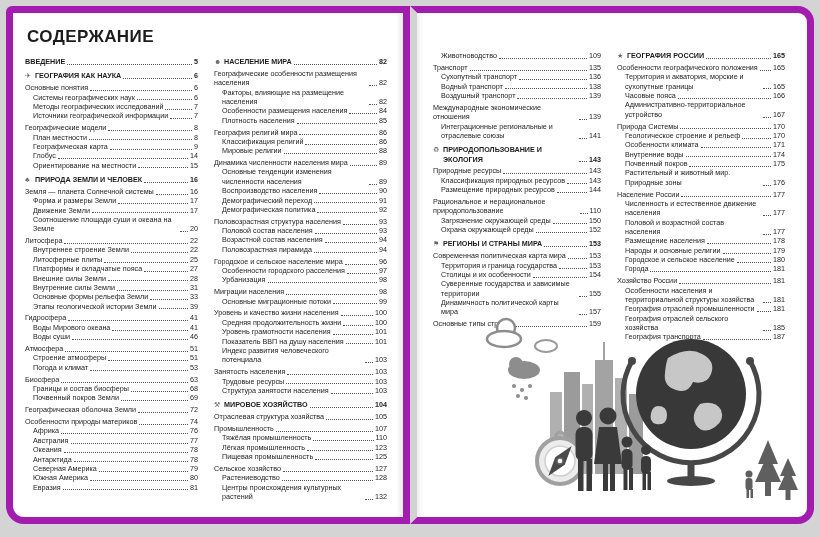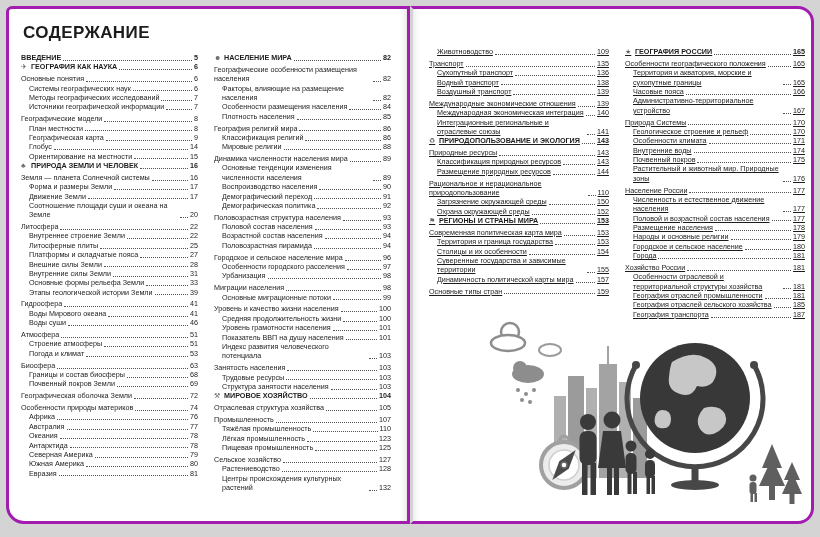--- a/index.html
+++ b/index.html
@@ -4,47 +4,47 @@
 <style>
   html,body { margin:0; padding:0; }
   body {
     width:820px; height:537px; position:relative; overflow:hidden;
     background:#d4d4d4;
     font-family:"Liberation Sans", sans-serif;
     color:#1c1c1c;
   }
   .spread { position:absolute; left:6px; top:6px; right:6px; bottom:13px; display:flex; }
   .page {
-    background:#ffffff; border:3px solid #a21caf; flex:1 1 50%;
+    background:#ffffff; border:7px solid #a21caf; flex:1 1 50%;
     position:relative; box-sizing:border-box;
   }
   .page.left  { border-radius:6px 0 0 18px; box-shadow: inset -7px 0 9px -7px rgba(0,0,0,.18); }
   .page.right { border-radius:0 16px 16px 0; border-left-color:#d2d2d2; box-shadow: inset 7px 0 9px -7px rgba(0,0,0,.14); }
 
   .page.left  .inner { padding:10px 16px 8px 12px; }
-  .page.right .inner { padding:38px 6px 8px 16px;text-decoration:underline; }
+  .page.right .inner { padding:38px 22px 8px 16px; }
 
   .contents-title {
     font-size:17px; font-weight:bold; letter-spacing:.4px; margin:4px 0 10px 2px;
   }
   .columns { display:flex; gap:16px; }
   .col { flex:1 1 50%; min-width:0; }
 
   .toc-item {
     display:flex; align-items:stretch;
     font-size:7.2px; line-height:1.3; color:#1c1c1c;
   }
   .toc-item .label { white-space:normal; }
   .toc-item .dots {
     flex:1 1 auto; min-width:8px; align-self:flex-end;
     border-bottom:1px dotted #555; margin:0 2px 1.5px 2px;
   }
   .toc-item .page-num { align-self:flex-end; white-space:nowrap; }
 
-  .lv-chapter { font-weight:bold; }
+  .lv-chapter { font-weight:bold; margin-top:5px; }
   .lv-section { margin-top:2.5px; }
   .lv-sub { padding-left:8px; }
   .col .toc-item:first-child { margin-top:0; }
 
   .chapter-icon {
     flex:0 0 auto; width:10px; color:#666; font-size:7px; line-height:1.3;
     font-weight:normal;
   }
 
   .illustrations {
@@ -506,25 +506,20 @@
               <span class="label">Воздушный транспорт</span>
               <span class="dots"></span>
               <span class="page-num">139</span>
             </div>
             <div class="toc-item lv-section">
               <span class="label">Международные экономические отношения</span>
               <span class="dots"></span>
               <span class="page-num">139</span>
             </div>
             <div class="toc-item lv-sub">
-              <span class="label">Международная экономическая интеграция</span>
-              <span class="dots"></span>
-              <span class="page-num">140</span>
-            </div>
-            <div class="toc-item lv-sub">
               <span class="label">Интеграционные региональные и отраслевые союзы</span>
               <span class="dots"></span>
               <span class="page-num">141</span>
             </div>
             <div class="toc-item lv-chapter">
               <span class="chapter-icon">♻</span>
               <span class="label">ПРИРОДОПОЛЬЗОВАНИЕ И ЭКОЛОГИЯ</span>
               <span class="dots"></span>
               <span class="page-num">143</span>
             </div>
@@ -686,21 +681,21 @@
               <span class="label">Города</span>
               <span class="dots"></span>
               <span class="page-num">181</span>
             </div>
             <div class="toc-item lv-section">
               <span class="label">Хозяйство России</span>
               <span class="dots"></span>
               <span class="page-num">181</span>
             </div>
             <div class="toc-item lv-sub">
-              <span class="label">Особенности отраслевой и территориальной структуры хозяйства</span>
+              <span class="label">Особенности населения и территориальной структуры хозяйства</span>
               <span class="dots"></span>
               <span class="page-num">181</span>
             </div>
             <div class="toc-item lv-sub">
               <span class="label">География отраслей промышленности</span>
               <span class="dots"></span>
               <span class="page-num">181</span>
             </div>
             <div class="toc-item lv-sub">
               <span class="label">География отраслей сельского хозяйства</span>

